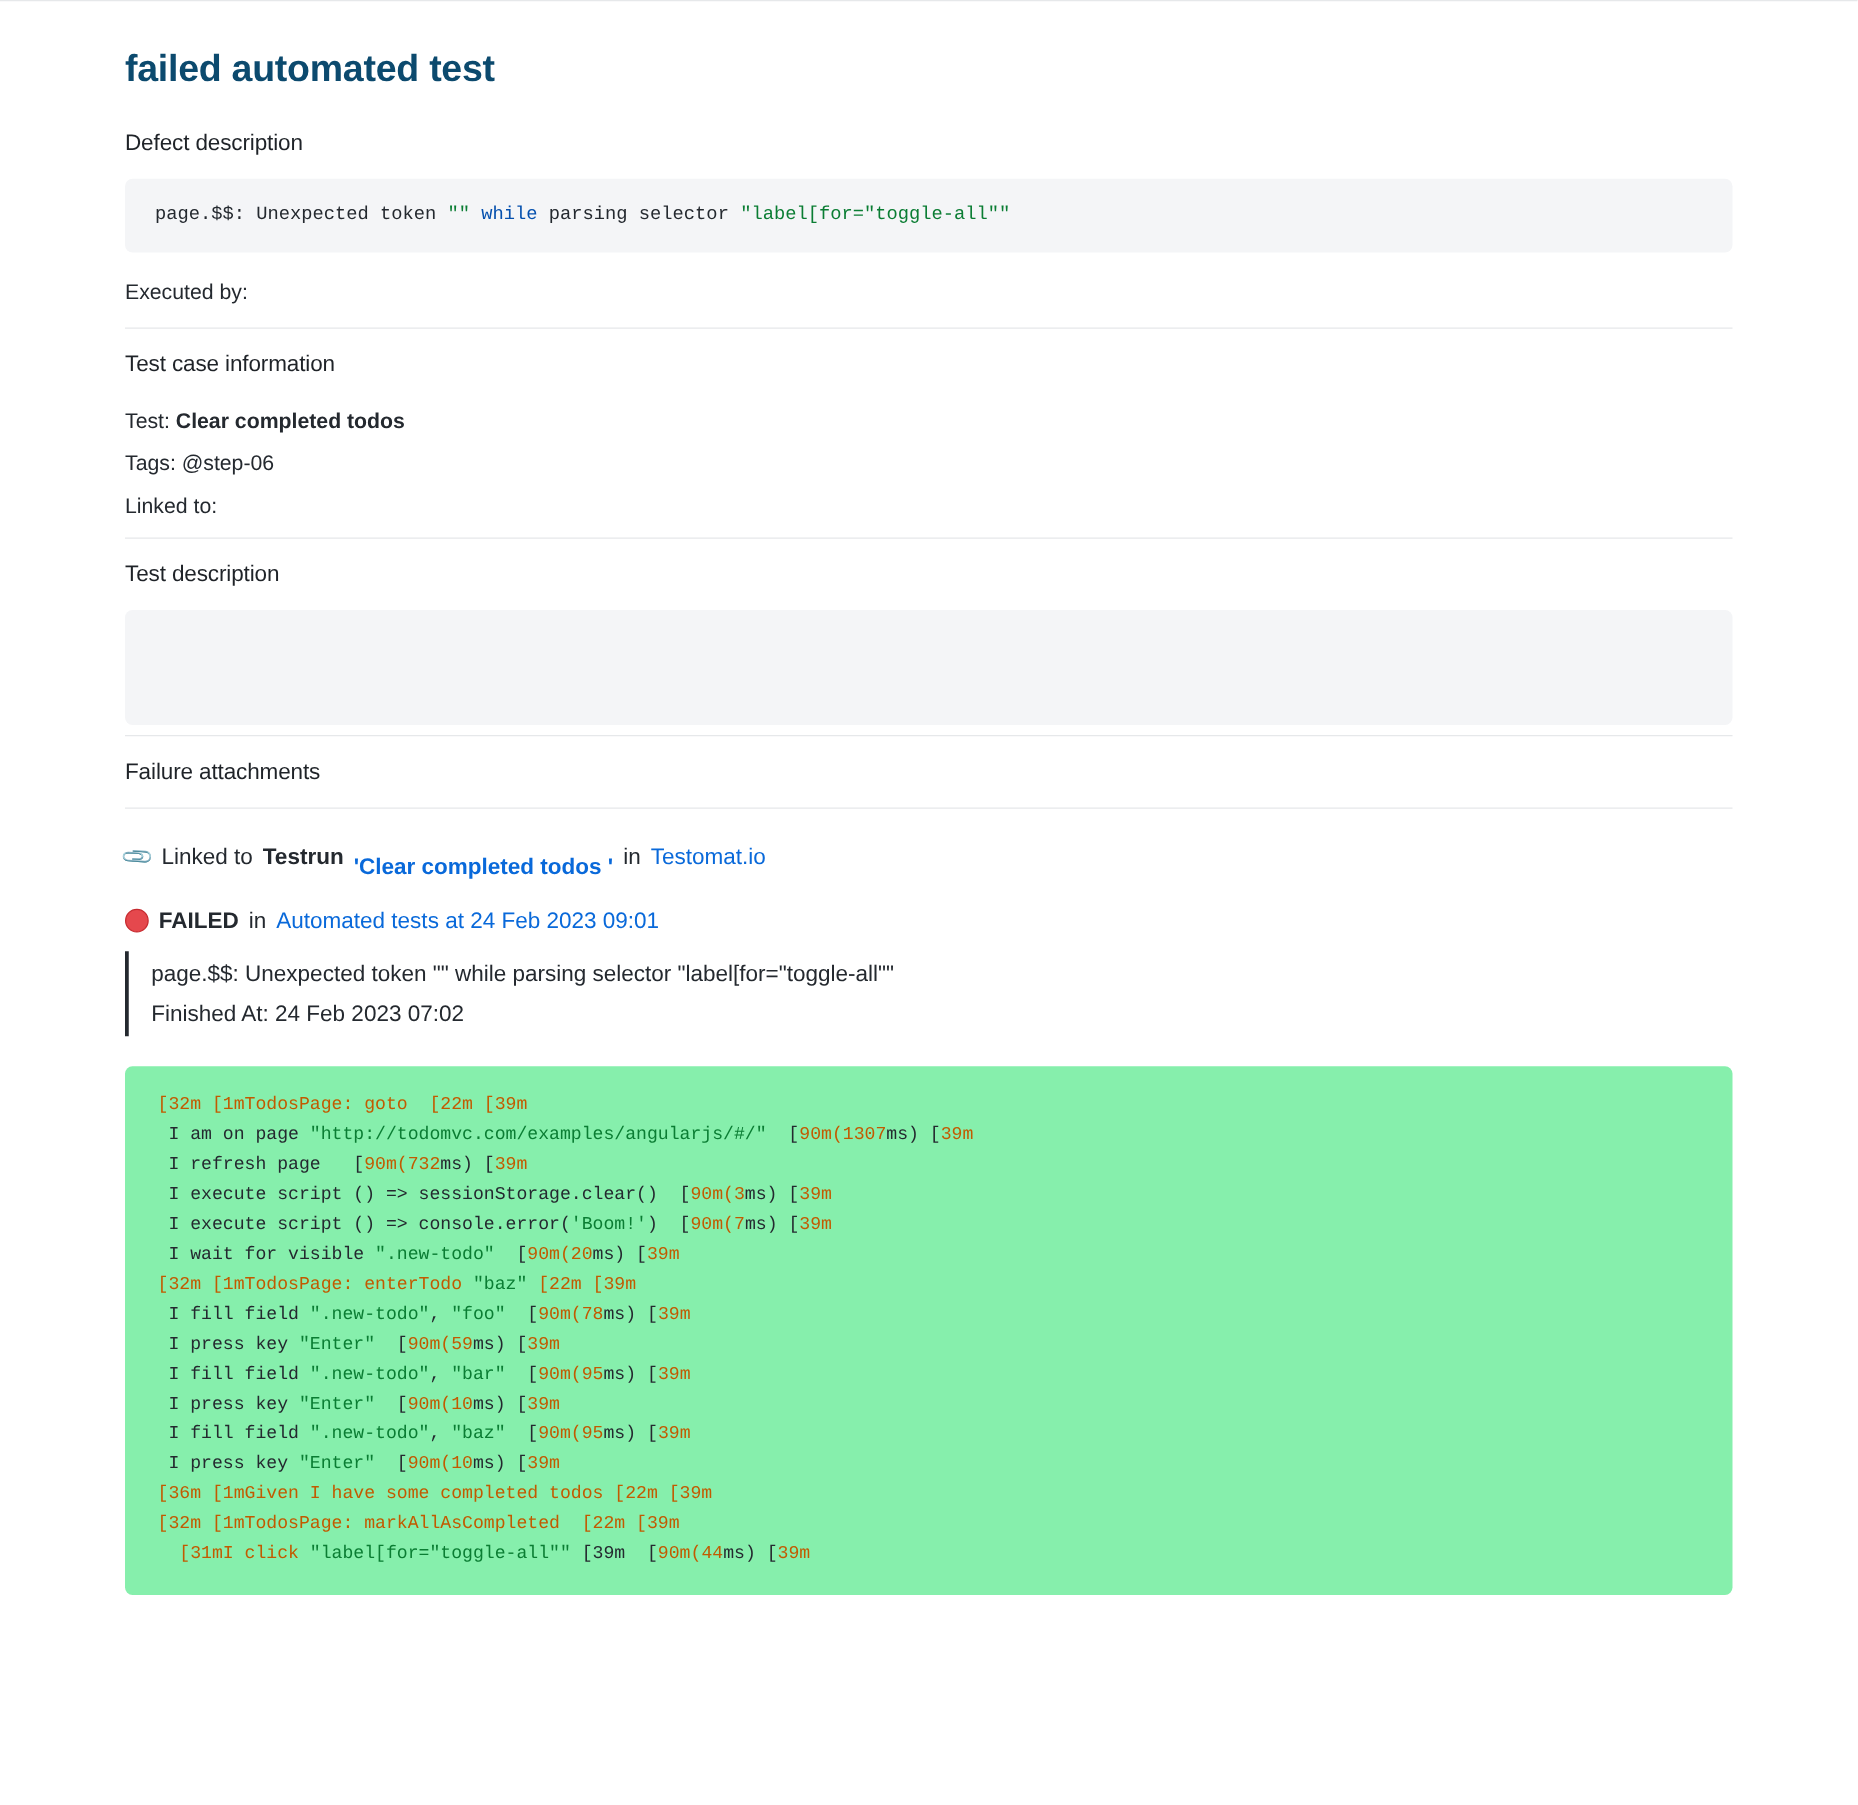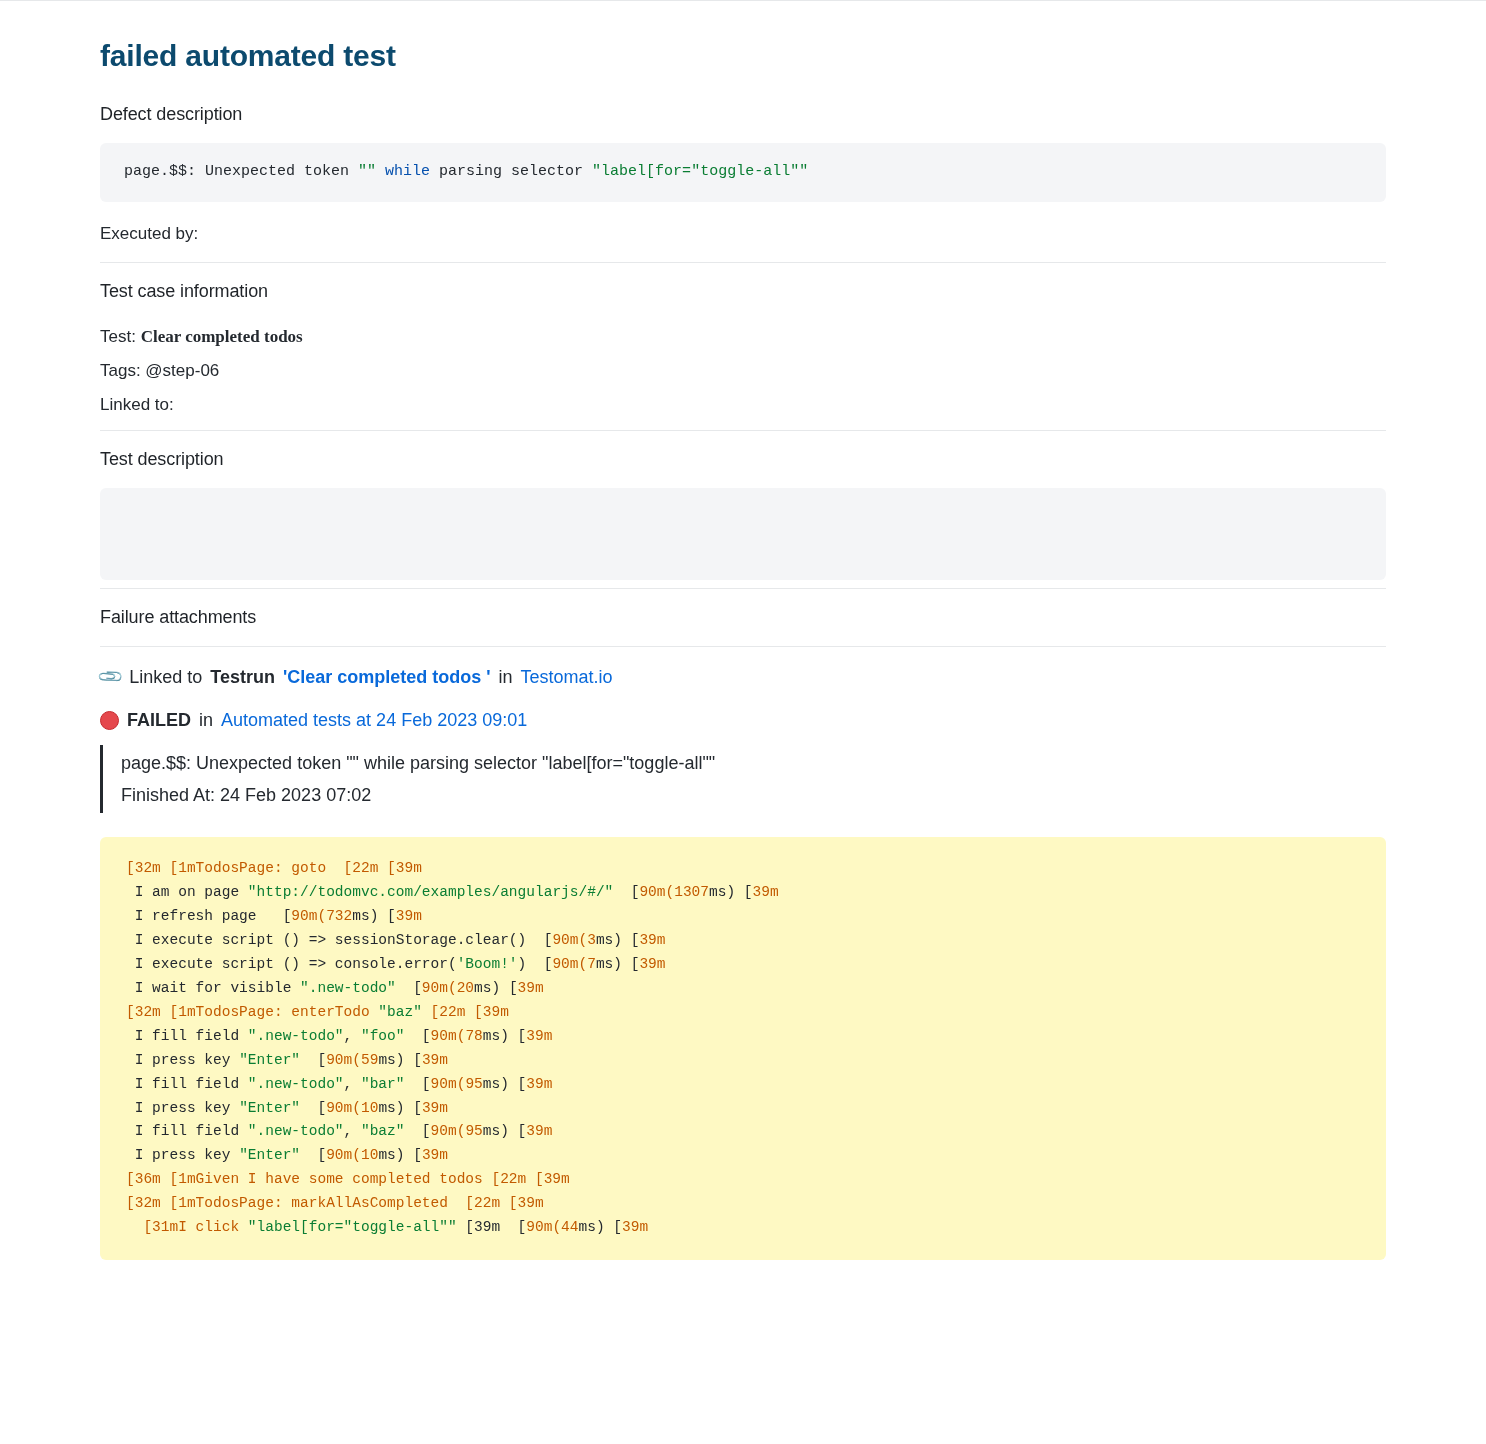--- a/index.html
+++ b/index.html
@@ -65,21 +65,21 @@
   hr.rule {
     border: none;
     border-top: 1px solid #e6e8ea;
     margin: 0 0 18px 0;
   }
   .meta-line {
     font-size: 17px;
     line-height: 2;
     color: #24292f;
   }
-  .meta-line b { font-weight: 700; font-family: Liberation Serif, serif; }
+  .meta-line b { font-weight: 700; }
   ol.attachments {
     margin: 0 0 16px 0;
     padding-left: 46px;
     font-size: 17px;
     line-height: 2;
   }
   ol.attachments li {
     padding-left: 6px;
   }
   a.link {
@@ -108,31 +108,31 @@
   }
   .red-dot {
     width: 17px;
     height: 17px;
     border-radius: 50%;
     background: #e5484d;
     display: inline-block;
     border: 1px solid #c62a2f;
     flex: none;
   }
-  .bold { font-weight: 700; }
+  .bold { font-weight: 700; margin-top: 16px; }
   blockquote.msg {
     border-left: 3px solid #24292f;
     margin: 10px 0 24px 0;
     padding: 2px 0 2px 18px;
     font-size: 18px;
     line-height: 1.8;
     color: #24292f;
   }
   .log {
-    background: #fef9c3;
+    background: #86efac;
     border-radius: 6px;
     padding: 20px 26px;
     font-family: "Liberation Mono", "DejaVu Sans Mono", monospace;
     font-size: 14.5px;
     line-height: 1.65;
     white-space: pre;
     color: #24292f;
     overflow: hidden;
     margin-bottom: 0;
   }

